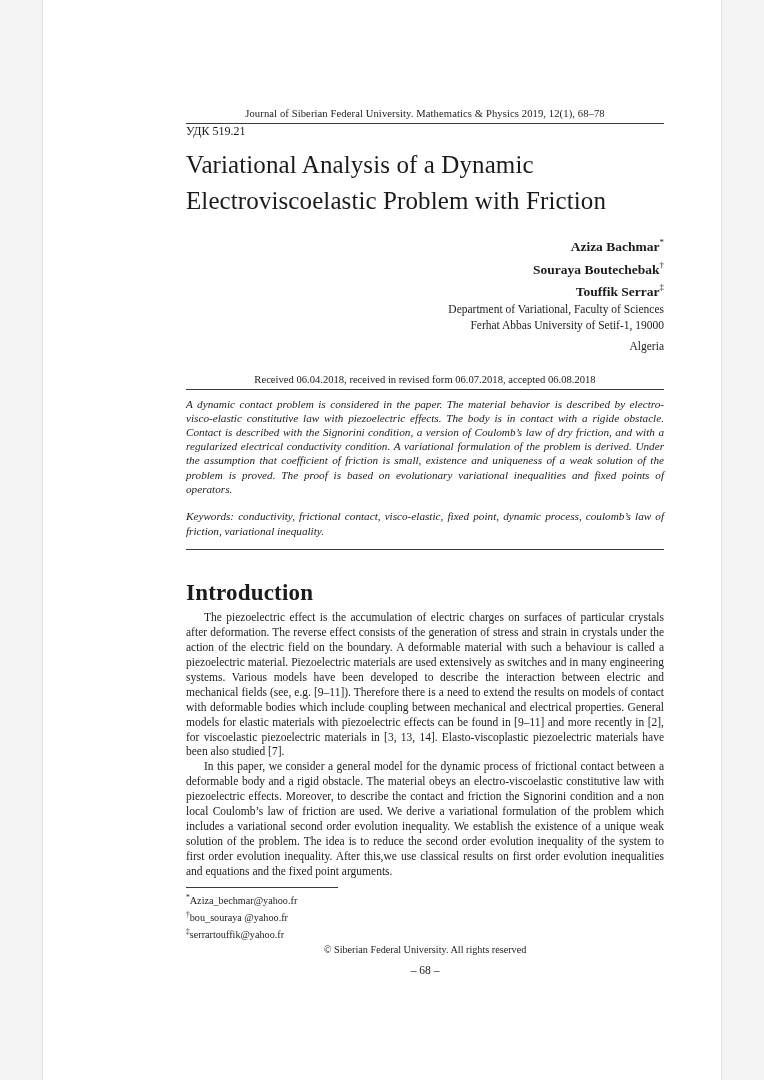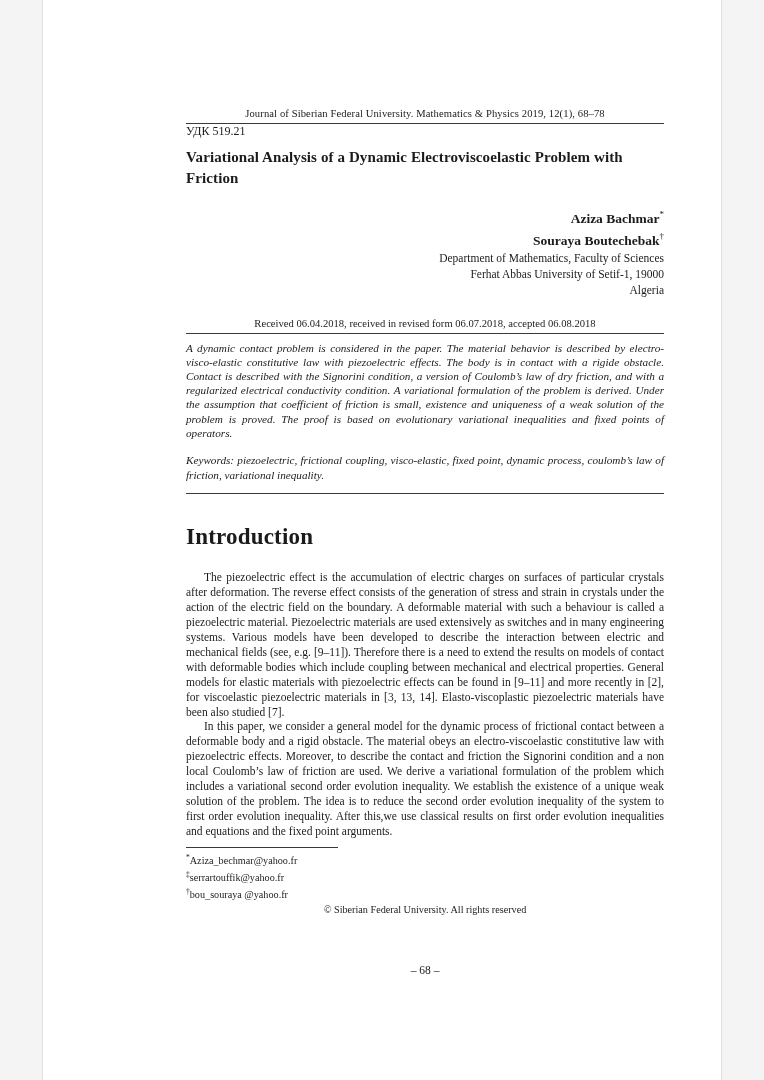--- a/index.html
+++ b/index.html
@@ -32,22 +32,22 @@
   hr.full-rule {
     border: none;
     border-top: 1px solid #3a3a3a;
     margin: 4px 0 0 0;
   }
   .udk {
     font-size: 12px;
   }
   .paper-title {
     margin: 8px 0 0 0;
-    font-size: 15px;
-    font-weight: bold;
+    font-size: 25px;
+    font-weight: normal;
     line-height: 1.42;
     letter-spacing: 0.1px;
   }
   .authors-block {
     margin-top: 15px;
     text-align: right;
   }
   .author-line {
     font-size: 13.5px;
     font-weight: bold;
@@ -55,20 +55,21 @@
   }
   .author-line sup {
     font-size: 9px;
     font-weight: normal;
   }
   .affil-line {
     font-size: 11.5px;
     line-height: 16px;
   }
   .affil-country {
+    margin-top: 5px;
   }
   .received-line {
     margin-top: 20px;
     text-align: center;
     font-size: 10.6px;
   }
   .abstract {
     margin-top: 7px;
     font-style: italic;
     font-size: 11.2px;
@@ -97,21 +98,21 @@
     letter-spacing: 0.2px;
   }
   .body-para {
     margin: 0;
     font-size: 11.5px;
     line-height: 14.9px;
     text-align: justify;
     text-indent: 18px;
   }
   .body-para.first {
-    margin-top: 20px;
+    margin-top: 4px;
   }
   .footnote-block {
     margin-top: 8px;
   }
   hr.footnote-rule {
     border: none;
     border-top: 1px solid #3a3a3a;
     margin: 0 0 3px 0;
     width: 152px;
   }
@@ -146,42 +147,43 @@
     <div class="journal-header">Journal of Siberian Federal University. Mathematics &amp; Physics 2019, 12(1), 68–78</div>
     <hr class="full-rule">
 
     <div class="udk">УДК 519.21</div>
 
     <h1 class="paper-title">Variational Analysis of a Dynamic Electroviscoelastic Problem with Friction</h1>
 
     <div class="authors-block">
       <div class="author-line"><span>Aziza Bachmar</span><sup>*</sup></div>
       <div class="author-line"><span>Souraya Boutechebak</span><sup>†</sup></div>
-      <div class="affil-line">Department of Mathematics, Faculty of Sciences</div>
+      <div class="author-line"><span>Touffik Serrar</span><sup>‡</sup></div>
+      <div class="affil-line">Department of Variational, Faculty of Sciences</div>
       <div class="affil-line">Ferhat Abbas University of Setif-1, 19000</div>
       <div class="affil-line affil-country">Algeria</div>
     </div>
 
     <div class="received-line">Received 06.04.2018, received in revised form 06.07.2018, accepted 06.08.2018</div>
     <hr class="full-rule">
 
     <p class="abstract">A dynamic contact problem is considered in the paper. The material behavior is described by electro-visco-elastic constitutive law with piezoelectric effects. The body is in contact with a rigide obstacle. Contact is described with the Signorini condition, a version of Coulomb’s law of dry friction, and with a regularized electrical conductivity condition. A variational formulation of the problem is derived. Under the assumption that coefficient of friction is small, existence and uniqueness of a weak solution of the problem is proved. The proof is based on evolutionary variational inequalities and fixed points of operators.</p>
 
-    <p class="keywords">Keywords: piezoelectric, frictional coupling, visco-elastic, fixed point, dynamic process, coulomb’s law of friction, variational inequality.</p>
+    <p class="keywords">Keywords: conductivity, frictional contact, visco-elastic, fixed point, dynamic process, coulomb’s law of friction, variational inequality.</p>
     <hr class="full-rule doi-rule">
 
     <h2 class="section-heading">Introduction</h2>
 
     <p class="body-para first">The piezoelectric effect is the accumulation of electric charges on surfaces of particular crystals after deformation. The reverse effect consists of the generation of stress and strain in crystals under the action of the electric field on the boundary. A deformable material with such a behaviour is called a piezoelectric material. Piezoelectric materials are used extensively as switches and in many engineering systems. Various models have been developed to describe the interaction between electric and mechanical fields (see, e.g. [9–11]). Therefore there is a need to extend the results on models of contact with deformable bodies which include coupling between mechanical and electrical properties. General models for elastic materials with piezoelectric effects can be found in [9–11] and more recently in [2], for viscoelastic piezoelectric materials in [3, 13, 14]. Elasto-viscoplastic piezoelectric materials have been also studied [7].</p>
     <p class="body-para">In this paper, we consider a general model for the dynamic process of frictional contact between a deformable body and a rigid obstacle. The material obeys an electro-viscoelastic constitutive law with piezoelectric effects. Moreover, to describe the contact and friction the Signorini condition and a non local Coulomb’s law of friction are used. We derive a variational formulation of the problem which includes a variational second order evolution inequality. We establish the existence of a unique weak solution of the problem. The idea is to reduce the second order evolution inequality of the system to first order evolution inequality. After this,we use classical results on first order evolution inequalities and equations and the fixed point arguments.</p>
 
     <div class="footnote-block">
       <hr class="footnote-rule">
       <div class="footnote-line"><sup>*</sup><span>Aziza_bechmar@yahoo.fr</span></div>
+      <div class="footnote-line"><sup>†</sup><span>bou_souraya @yahoo.fr</span></div>
       <div class="footnote-line"><sup>‡</sup><span>serrartouffik@yahoo.fr</span></div>
-      <div class="footnote-line"><sup>†</sup><span>bou_souraya @yahoo.fr</span></div>
       <div class="copyright-line">© Siberian Federal University. All rights reserved</div>
     </div>
 
   </div>
 
   <div class="page-number">– 68 –</div>
 </div>
 
 </body></html>

